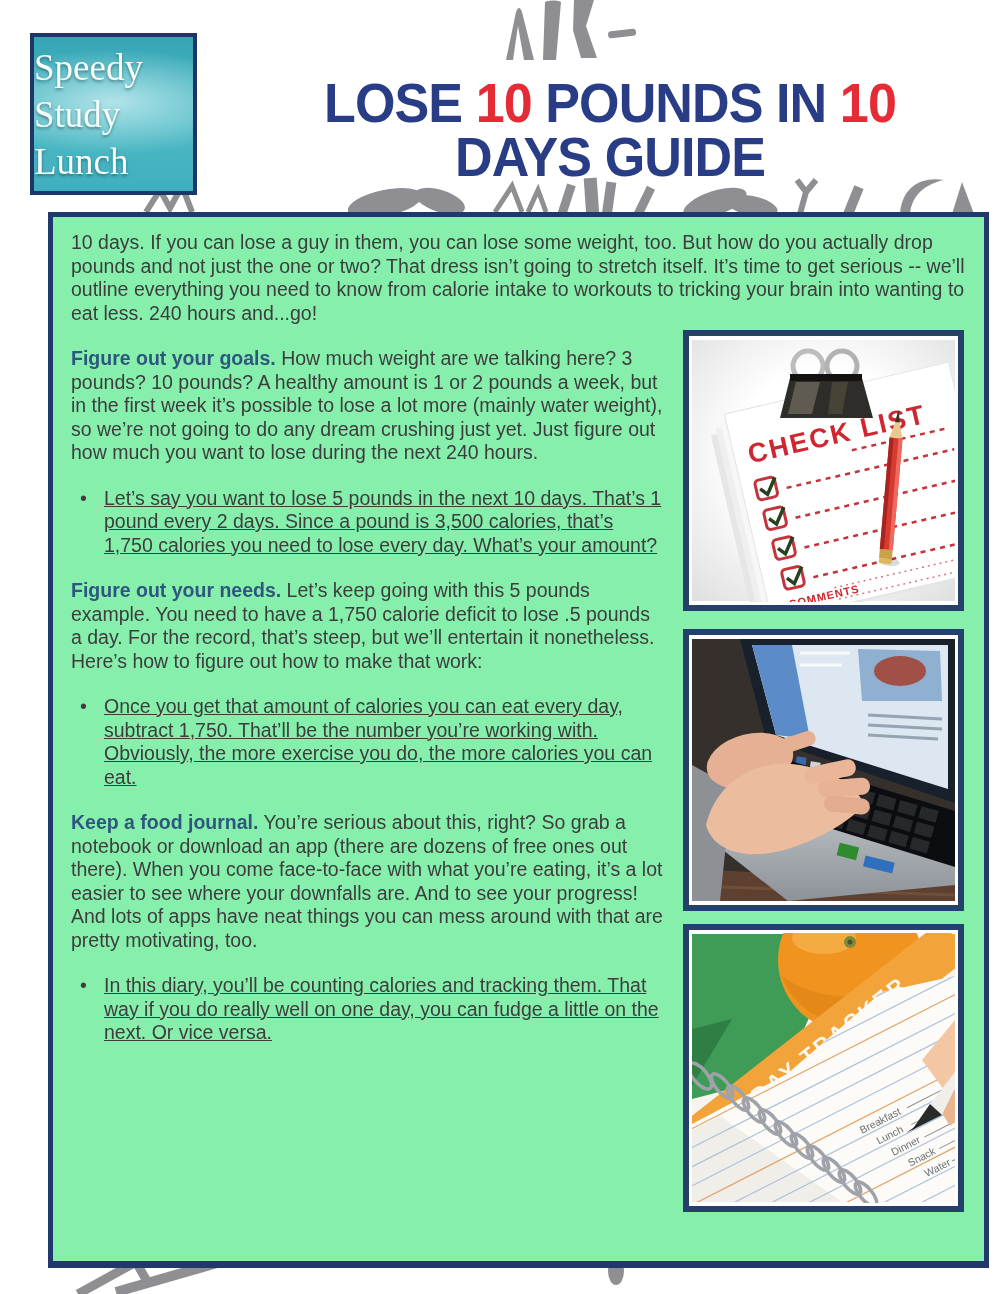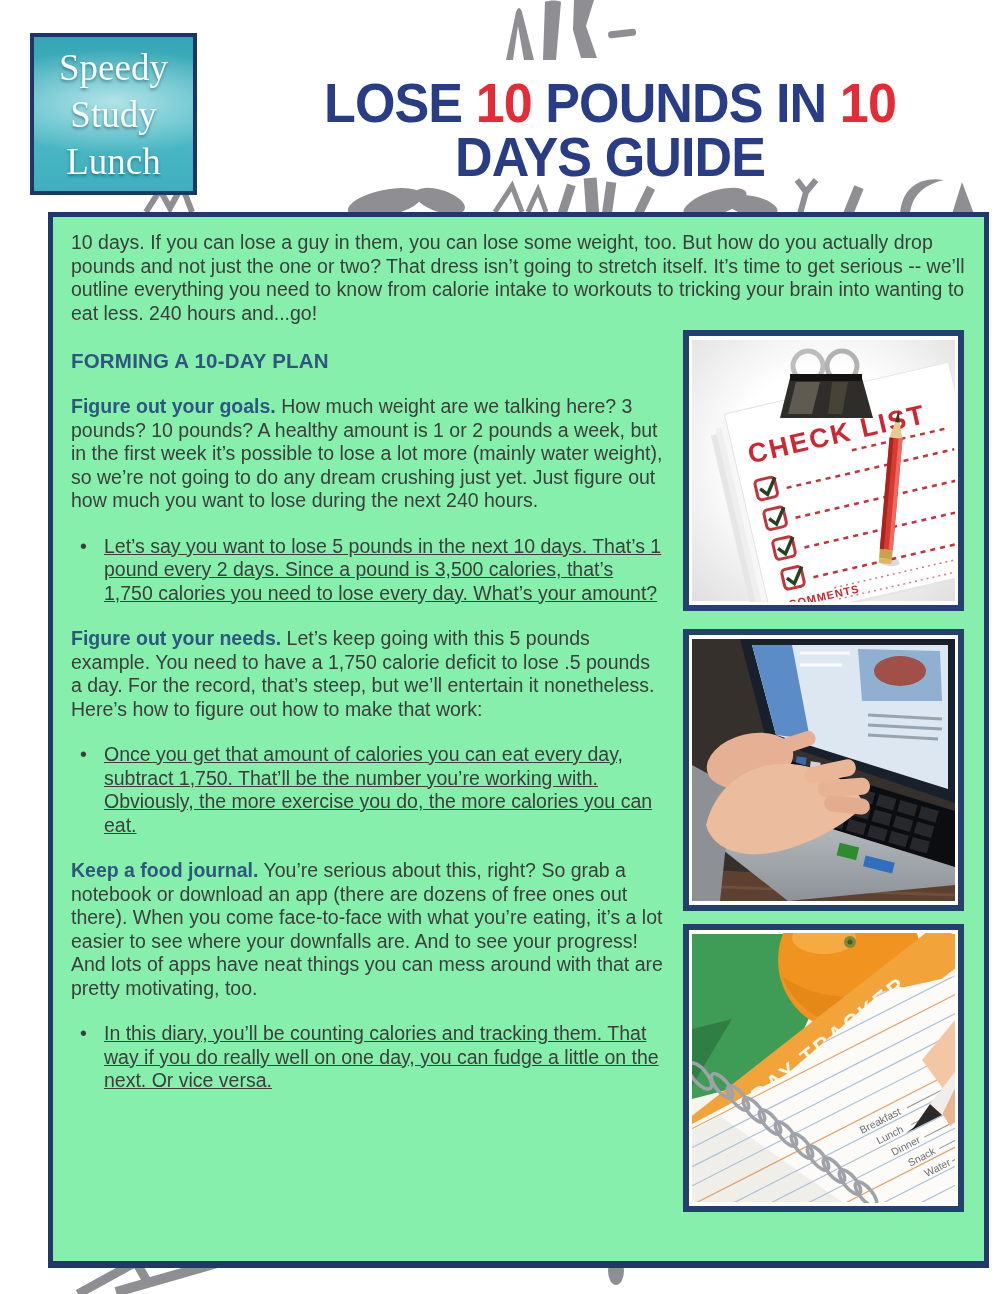--- a/index.html
+++ b/index.html
@@ -6,21 +6,21 @@
   .page{position:relative;width:1000px;height:1294px;background:#ffffff;overflow:hidden;
         font-family:"Liberation Sans","DejaVu Sans",sans-serif;}
   .doodles{position:absolute;left:0;top:0;width:1000px;height:1294px;z-index:0;pointer-events:none;}
 
   
   .logo{position:absolute;left:30px;top:33px;width:159px;height:154px;z-index:3;
         border:4px solid #1c3767;
         background:
           radial-gradient(ellipse 150% 55% at 50% 42%, rgba(195,236,240,.85), rgba(195,236,240,0) 62%),
           linear-gradient(#35a5b5,#4db9c4 55%,#3fafbf);
-        display:flex;flex-direction:column;justify-content:center;align-items:center;}
+        display:flex;flex-direction:column;justify-content:center;align-items:flex-start;}
   .logo-line{font-family:"Liberation Serif","DejaVu Serif",serif;font-size:37px;line-height:47px;
         color:#f7fdf9;text-shadow:0 2px 3px rgba(15,60,70,.5);}
   .title{position:absolute;left:210px;top:76px;width:800px;z-index:3;text-align:center;
         transform:scaleX(.93);transform-origin:center;
         font-weight:bold;font-size:56px;line-height:54px;letter-spacing:-1px;color:#293c86;}
   .title .red{color:#e42b36;}
 
   
   .content-box{position:absolute;left:48px;top:212px;width:931px;height:1044px;z-index:2;
         border:5px solid #20386b;border-bottom-width:7px;background:#86efac;}
@@ -87,21 +87,20 @@
 
   <div class="title">
     <div><span>LOSE </span><span class="red">10</span><span> POUNDS IN </span><span class="red">10</span></div>
     <div>DAYS GUIDE</div>
   </div>
 
   <div class="content-box">
     <div class="content-inner">
       <p class="intro">10 days. If you can lose a guy in them, you can lose some weight, too. But how do you actually drop pounds and not just the one or two? That dress isn’t going to stretch itself. It’s time to get serious -- we’ll outline everything you need to know from calorie intake to workouts to tricking your brain into wanting to eat less. 240 hours and...go!</p>
 
-      <div class="plan-heading">FORMING A 10-DAY PLAN</div>
 
       <p class="sec">
         <span class="lead">Figure out your goals.</span>
         <span>How much weight are we talking here? 3 pounds? 10 pounds? A healthy amount is 1 or 2 pounds a week, but in the first week it’s possible to lose a lot more (mainly water weight), so we’re not going to do any dream crushing just yet. Just figure out how much you want to lose during the next 240 hours.</span>
       </p>
       <ul class="bullets">
         <li>Let’s say you want to lose 5 pounds in the next 10 days. That’s 1 pound every 2 days. Since a pound is 3,500 calories, that’s 1,750 calories you need to lose every day. What’s your amount?</li>
       </ul>
 
       <p class="sec">

